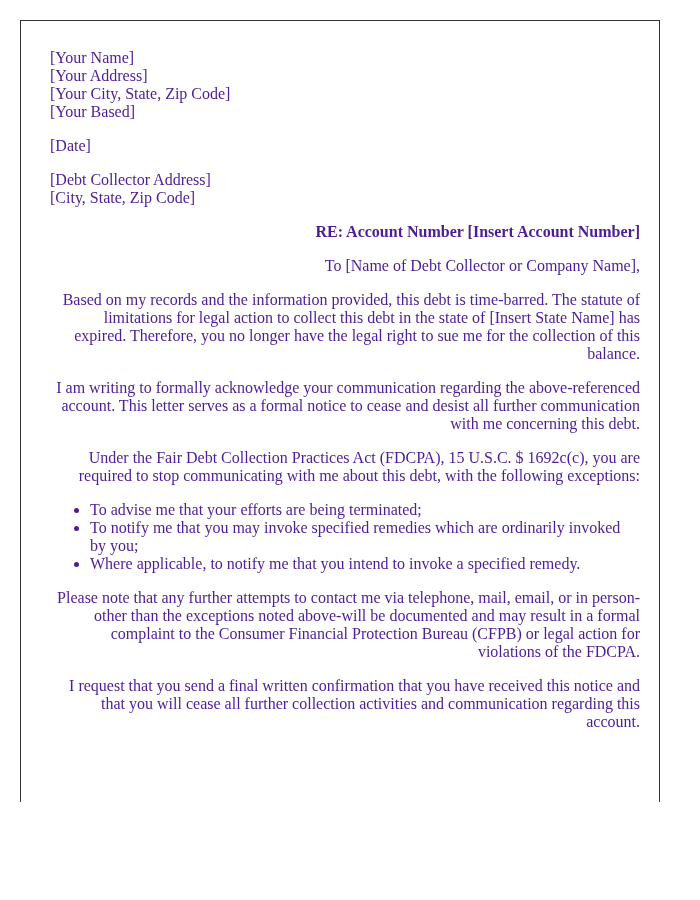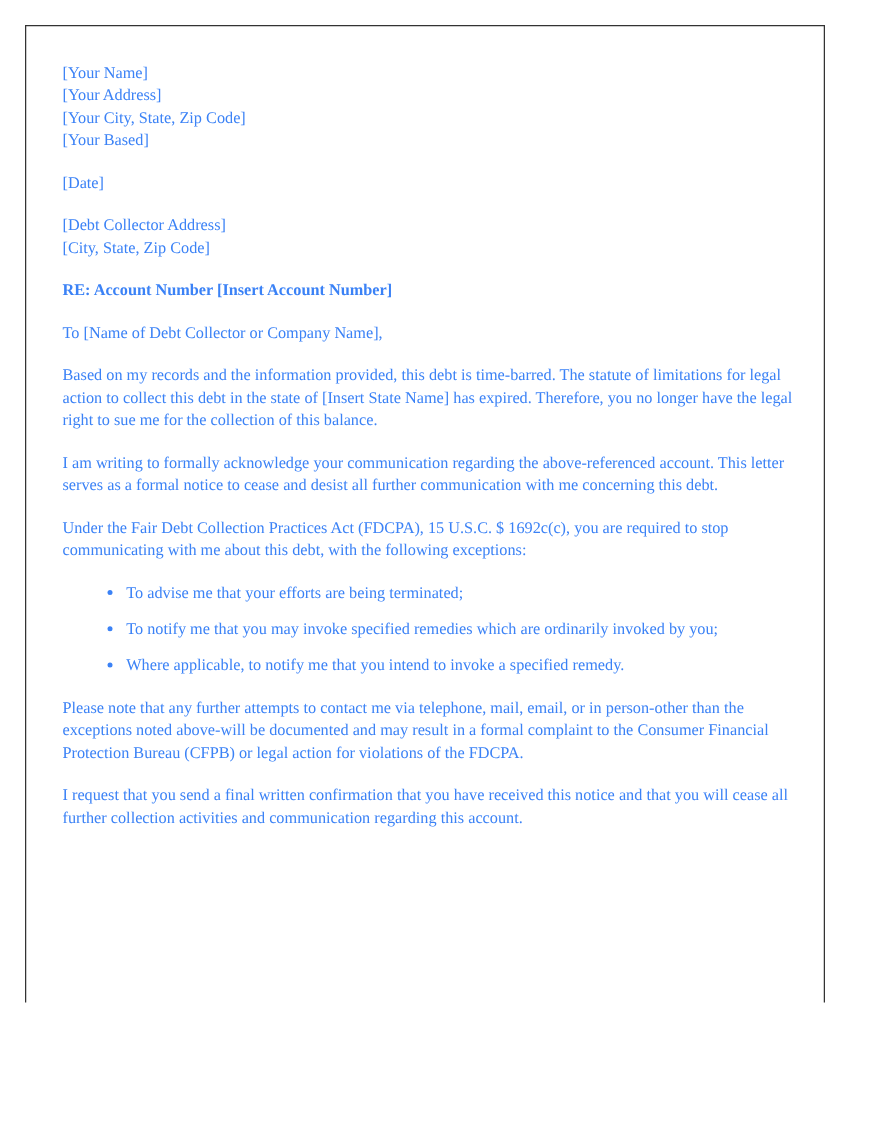--- a/index.html
+++ b/index.html
@@ -21,33 +21,33 @@
       border-top: 1px solid #333333;
       overflow: hidden;
       box-sizing: border-box;
     }
     .content {
       position: absolute;
       left: 29px;
       top: 28px;
       width: 590px;
       font-family: "Liberation Serif", "DejaVu Serif", serif;
-      font-size: 13px;
+      font-size: 16px;
       line-height: 18px;
-      color: #3b82f6;
+      color: #4c1d95;
     }
     .block { margin: 0 0 16px 0; }
     .line { display: block; white-space: nowrap; }
-    .para { margin: 0 0 16px 0; }
+    .para { margin: 0 0 16px 0; text-align: right; }
     .bold { font-weight: bold; }
     ul.exceptions {
       margin: 0 0 16px 0;
       padding-left: 40px;
     }
-    ul.exceptions li { margin: 11px; padding: 0; }
+    ul.exceptions li { margin: 0; padding: 0; }
   </style>
 </head>
 <body>
 
 <div class="page">
   <div class="content">
 
     <div class="block">
       <span class="line">[Your Name]</span>
       <span class="line">[Your Address]</span>

